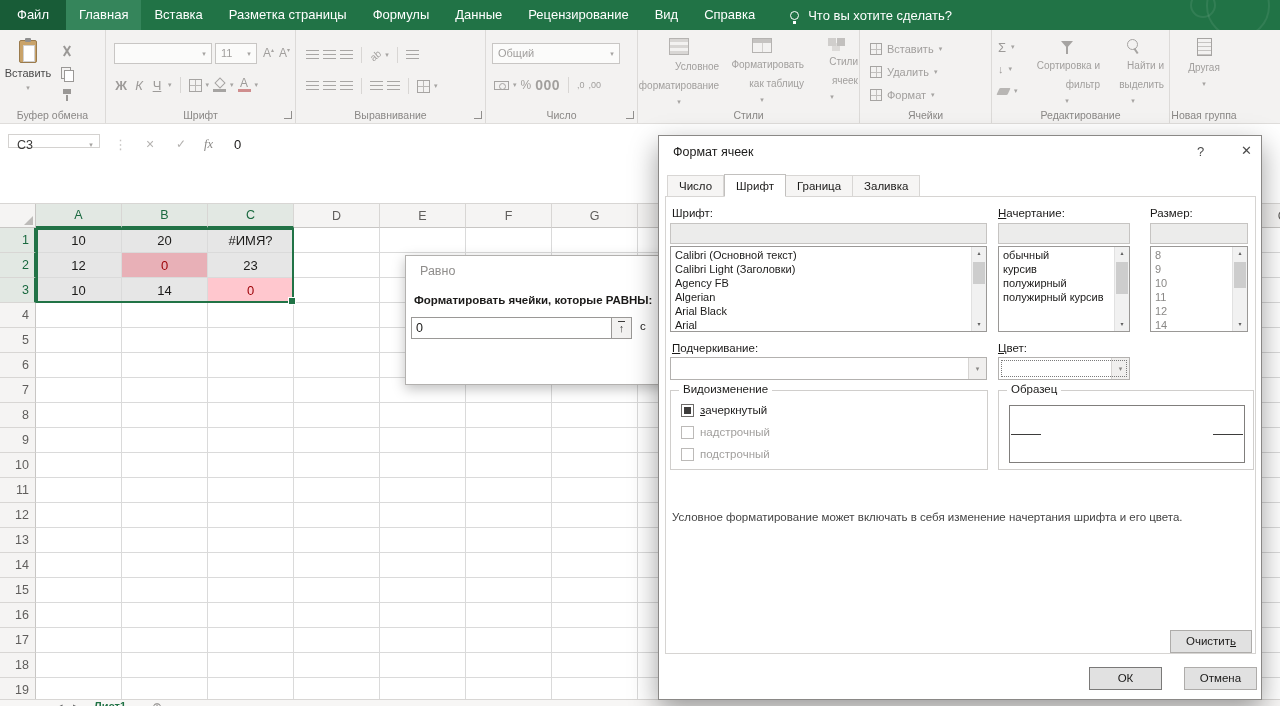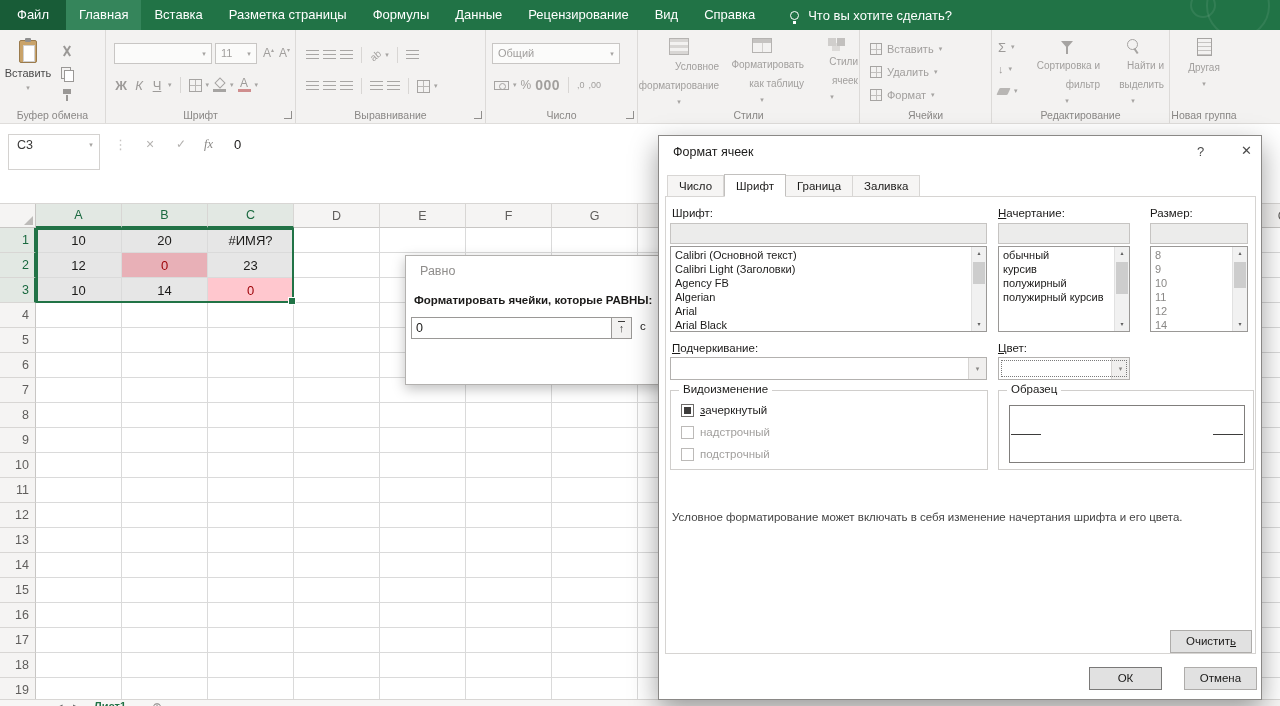--- a/index.html
+++ b/index.html
@@ -87,21 +87,21 @@
   .sorticon{position:relative;width:16px;height:16px;font-size:8px;color:#9d9b99;}
   .funnel{position:absolute;left:2px;top:3px;width:0;height:0;border-left:6px solid transparent;border-right:6px solid transparent;border-top:7px solid #a6a4a2;}
   .funnel::after{content:"";position:absolute;left:-1px;top:-1px;width:2px;height:7px;background:#a6a4a2;}
   .magnifier{position:relative;width:14px;height:16px;}
   .magnifier::before{content:"";position:absolute;left:1px;top:1px;width:9px;height:9px;border:1.5px solid #a6a4a2;border-radius:50%;}
   .magnifier::after{content:"";position:absolute;left:9px;top:10px;width:2px;height:6px;background:#a6a4a2;transform:rotate(-35deg);}
   .doc-icon{position:relative;width:15px;height:18px;border:1px solid #a6a4a2;background:repeating-linear-gradient(to bottom,transparent 0 3px,#c6c4c2 3px 4px);}
 
   
   .fbar{position:absolute;left:0;top:124px;width:1280px;height:80px;background:#fff;border-bottom:1px solid #d8d6d4;}
-  .namebox{position:absolute;left:8px;top:10px;width:92px;height:36px;border:1px solid #d4d2d0;display:flex;justify-content:space-between;}
+  .namebox{position:absolute;left:8px;top:10px;width:92px;height:14px;border:1px solid #d4d2d0;display:flex;justify-content:space-between;}
   .nbtext{flex:1;font-size:12.5px;color:#3b3a39;line-height:20px;padding-left:8px;}
   .nbarr{width:16px;text-align:center;font-size:7px;color:#a6a4a2;line-height:20px;}
   .fdots{position:absolute;left:114px;top:13px;font-size:13px;color:#c6c4c2;}
   .fcancel{position:absolute;left:146px;top:12px;font-size:14px;color:#b4b2b0;}
   .fenter{position:absolute;left:176px;top:13px;font-size:12px;color:#b4b2b0;}
   .ffx{position:absolute;left:204px;top:13px;font-size:12.5px;font-style:italic;font-family:"Liberation Serif",serif;color:#8a8886;}
   .fvalue{position:absolute;left:234px;top:13px;font-size:13px;color:#1b1a19;}
 
   
   .sheet{position:absolute;left:0;top:204px;width:1280px;height:502px;background:#fff;overflow:hidden;}
@@ -788,22 +788,22 @@
       <div class="dedit" style="left:4px;top:26px;width:317px"></div>
       <div class="dedit" style="left:332px;top:26px;width:132px"></div>
       <div class="dedit" style="left:484px;top:26px;width:98px"></div>
 
       <div class="dlist list-font" style="left:4px;width:317px">
         <div class="litems">
             <div class="litem">Calibri (Основной текст)</div>
             <div class="litem">Calibri Light (Заголовки)</div>
             <div class="litem">Agency FB</div>
             <div class="litem">Algerian</div>
+            <div class="litem">Arial Black</div>
             <div class="litem">Arial</div>
-            <div class="litem">Arial Black</div>
           </div>
         <div class="vscroll">
             <span class="vsu">▴</span>
             <span class="vsd">▾</span>
             <span class="thumb" style="top:15px;height:22px"></span>
           </div>
       </div>
       <div class="dlist list-style" style="left:332px;width:132px">
         <div class="litems">
             <div class="litem">обычный</div>

